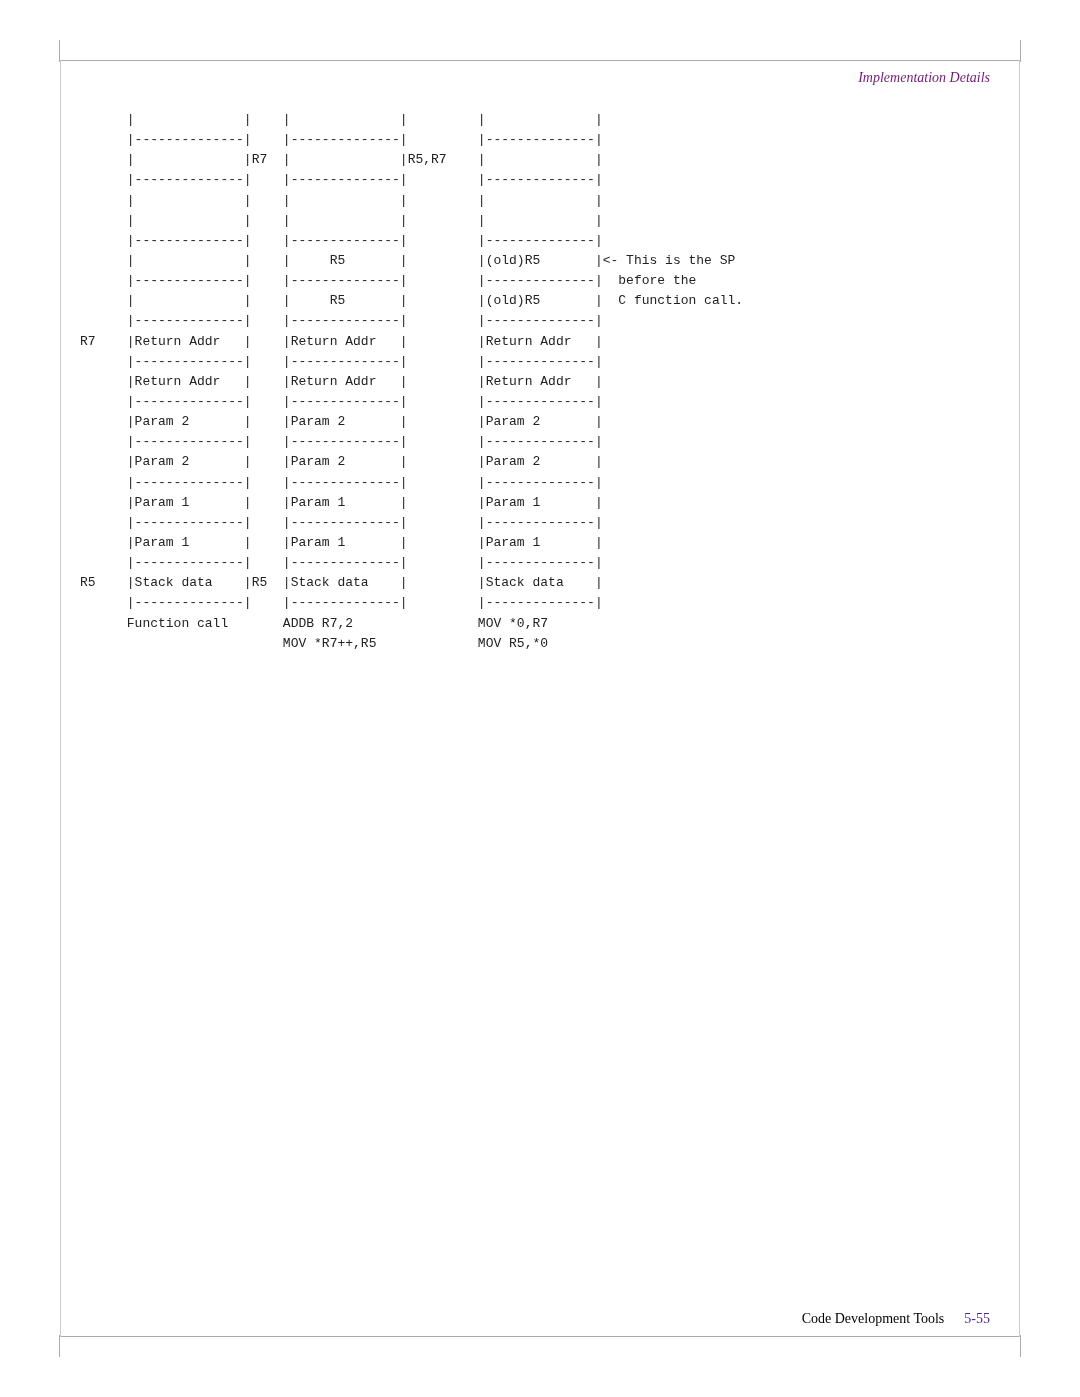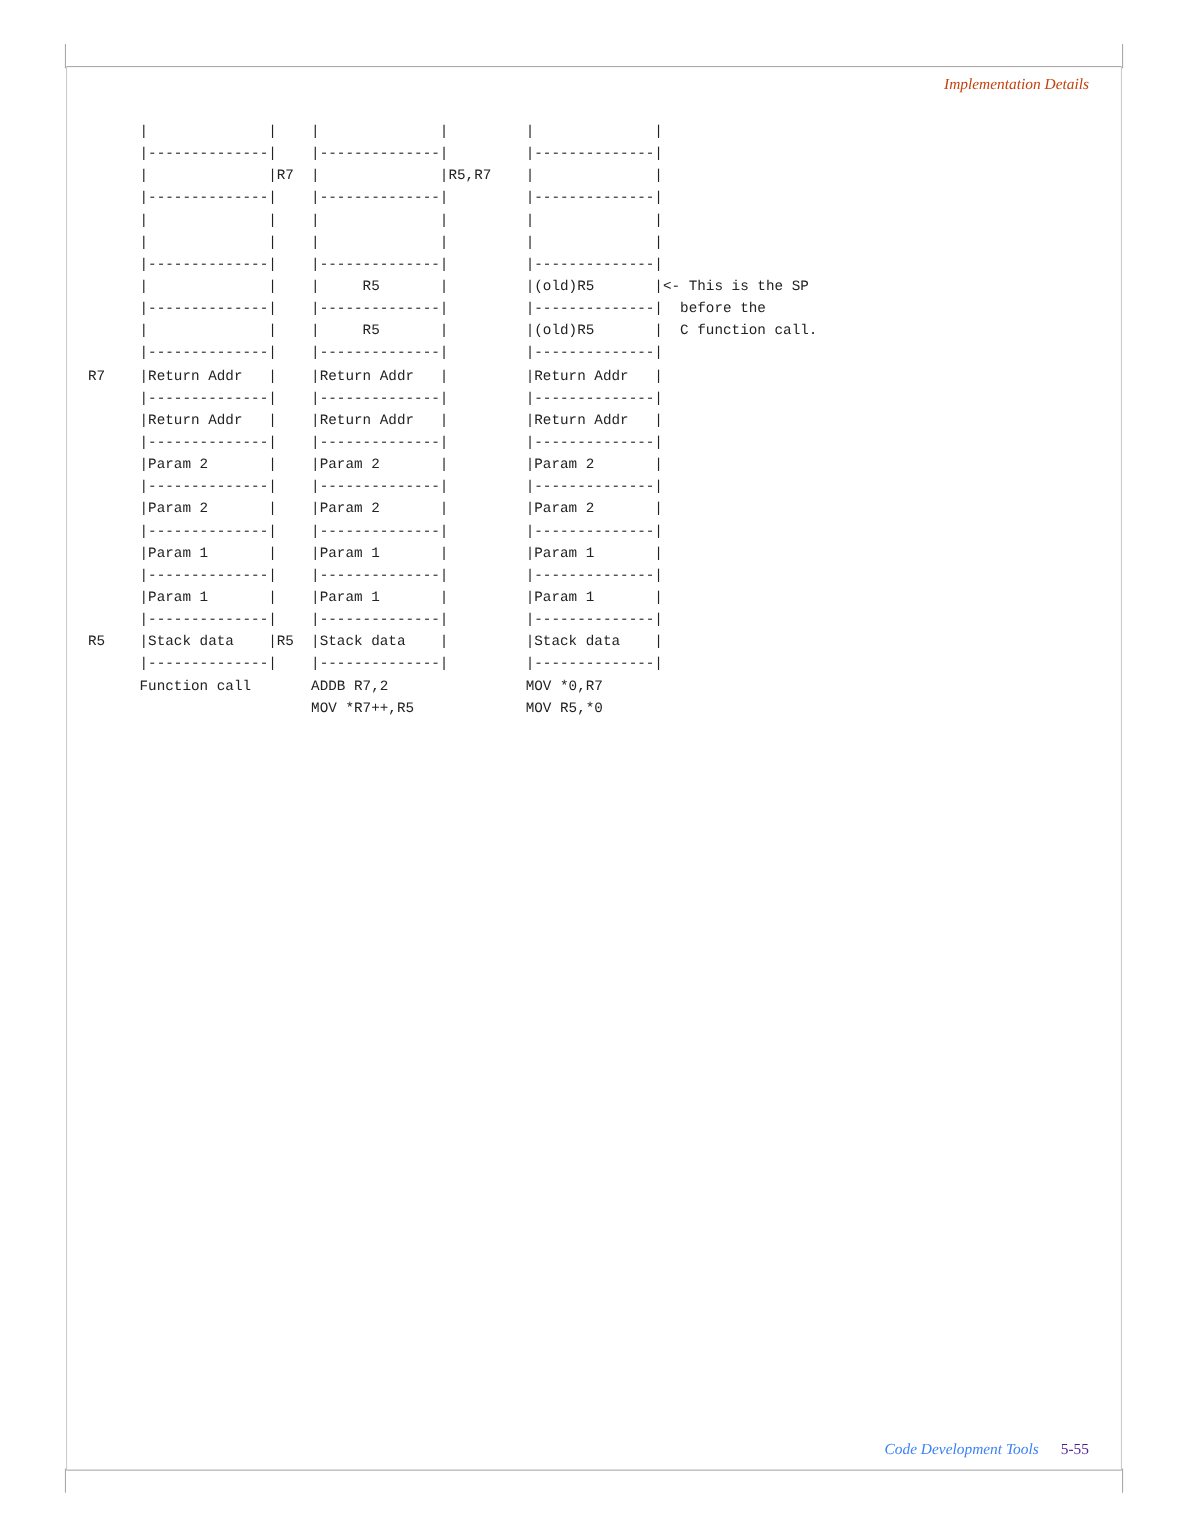--- a/index.html
+++ b/index.html
@@ -53,38 +53,37 @@
       background: #cccccc;
     }
 
     
     .header {
       position: absolute;
       top: 70px;
       right: 90px;
       font-style: italic;
       font-size: 14px;
-      color: #c2410c;
+      color: #701a75;
       text-align: center;
     }
 
     
     .footer {
       position: absolute;
       bottom: 70px;
       right: 90px;
       display: flex;
       align-items: baseline;
       gap: 20px;
     }
 
     .footer-title {
-      font-style: italic;
       font-size: 14px;
-      color: #3b82f6;
+      color: #000000;
       margin-top: 19px;
     }
 
     .footer-page {
       font-size: 14px;
       color: #4c1d95;
     }
 
     
     .border-tick-top-left {

